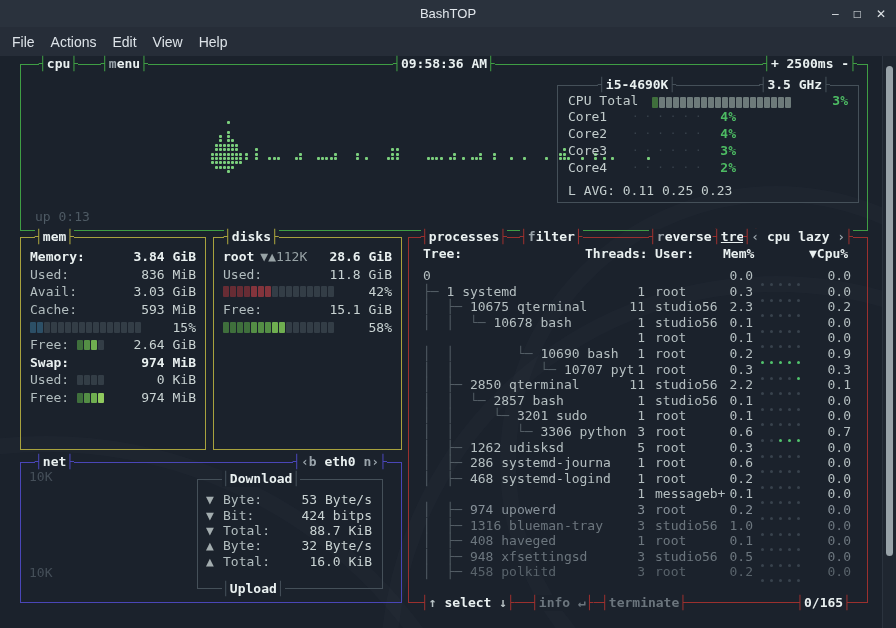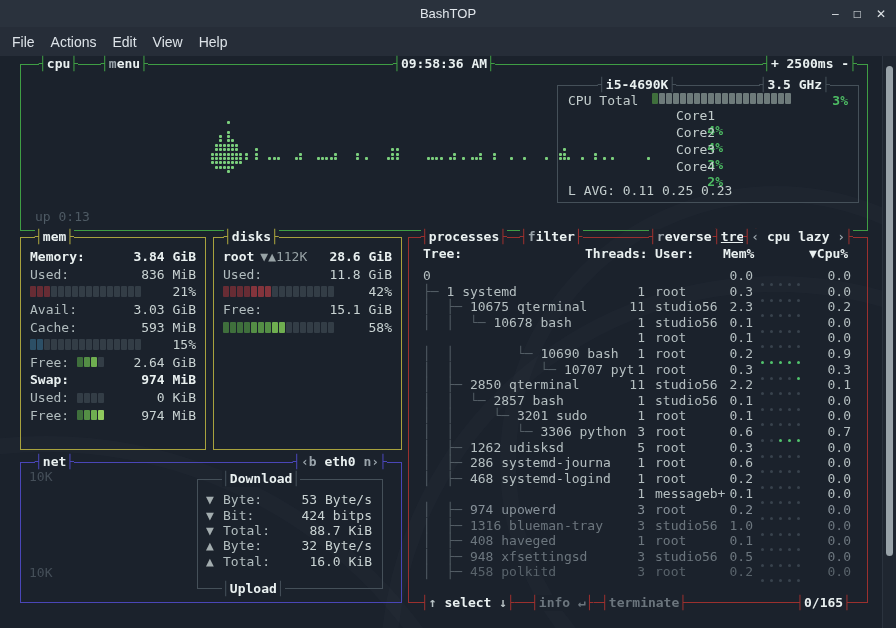--- a/index.html
+++ b/index.html
@@ -27,24 +27,24 @@
   .bw{color:#e9f0f0;font-weight:bold;}
   .hot{color:#9aa4ab;font-weight:bold;}
   .u{text-decoration:underline;}
   .green{color:var(--green);}
   .center{left:50%;transform:translateX(-50%);}
   
   .cpu-graph{position:absolute;left:190px;top:36px;width:460px;height:80px;}
   .cpu-graph i{position:absolute;width:3px;height:3px;border-radius:1px;background:var(--gdot);}
   .cpu-panel{position:absolute;left:536px;top:20px;width:302px;height:118px;border:1px solid var(--pbc);
              --bc:var(--pbc);box-sizing:border-box;}
-  .trow{display:flex;align-items:flex-start;padding:7px 10px 0 10px;}
+  .trow{display:flex;align-items:flex-end;padding:7px 10px 0 10px;}
   .trow .lbl{width:84px;color:#c3cdcd;}
   .trow .pct{margin-left:auto;width:30px;text-align:right;font-weight:bold;}
-  .crow{display:flex;align-items:center;height:17px;padding:0 10px;flex-direction:column;}
+  .crow{display:flex;align-items:center;height:17px;padding:0 10px;}
   .cname{width:64px;color:#c3cdcd;}
   .cdots{width:74px;overflow:hidden;letter-spacing:6px;font-size:11px;color:#39434d;}
   .cpct{width:30px;text-align:right;font-weight:bold;}
   .loadavg{position:absolute;bottom:4px;left:10px;color:#c3cdcd;}
   .uptime{position:absolute;left:14px;bottom:6px;color:#4e5a64;}
   
   .meter{display:inline-flex;gap:1px;align-items:center;}
   .meter i{display:block;width:6px;height:11px;border-radius:1px;}
   .meter.mini i{height:10px;}
   .meter.mini{margin-left:8px;}
@@ -288,41 +288,20 @@
             <span class="lbl bold">Memory:</span>
             <span class="sp"></span>
             <span class="val bold">3.84 GiB</span>
           </div>
           <div class="mrow">
             <span class="lbl">Used:</span>
             <span class="sp"></span>
             <span class="val">836 MiB</span>
           </div>
           <div class="mrow">
-            <span class="meter">
-              <i style="background: rgb(103, 44, 52);"></i>
-              <i style="background: rgb(103, 44, 52);"></i>
-              <i style="background: rgb(103, 44, 52);"></i>
-              <i style="background: rgb(51, 61, 70);"></i>
-              <i style="background: rgb(51, 61, 70);"></i>
-              <i style="background: rgb(51, 61, 70);"></i>
-              <i style="background: rgb(51, 61, 70);"></i>
-              <i style="background: rgb(51, 61, 70);"></i>
-              <i style="background: rgb(51, 61, 70);"></i>
-              <i style="background: rgb(51, 61, 70);"></i>
-              <i style="background: rgb(51, 61, 70);"></i>
-              <i style="background: rgb(51, 61, 70);"></i>
-              <i style="background: rgb(51, 61, 70);"></i>
-              <i style="background: rgb(51, 61, 70);"></i>
-              <i style="background: rgb(51, 61, 70);"></i>
-              <i style="background: rgb(51, 61, 70);"></i>
-            </span>
-            <span class="val pctv">21%</span>
-          </div>
-          <div class="mrow">
             <span class="lbl">Avail:</span>
             <span class="sp"></span>
             <span class="val">3.03 GiB</span>
           </div>
           <div class="mrow">
             <span class="lbl">Cache:</span>
             <span class="sp"></span>
             <span class="val">593 MiB</span>
           </div>
           <div class="mrow">

